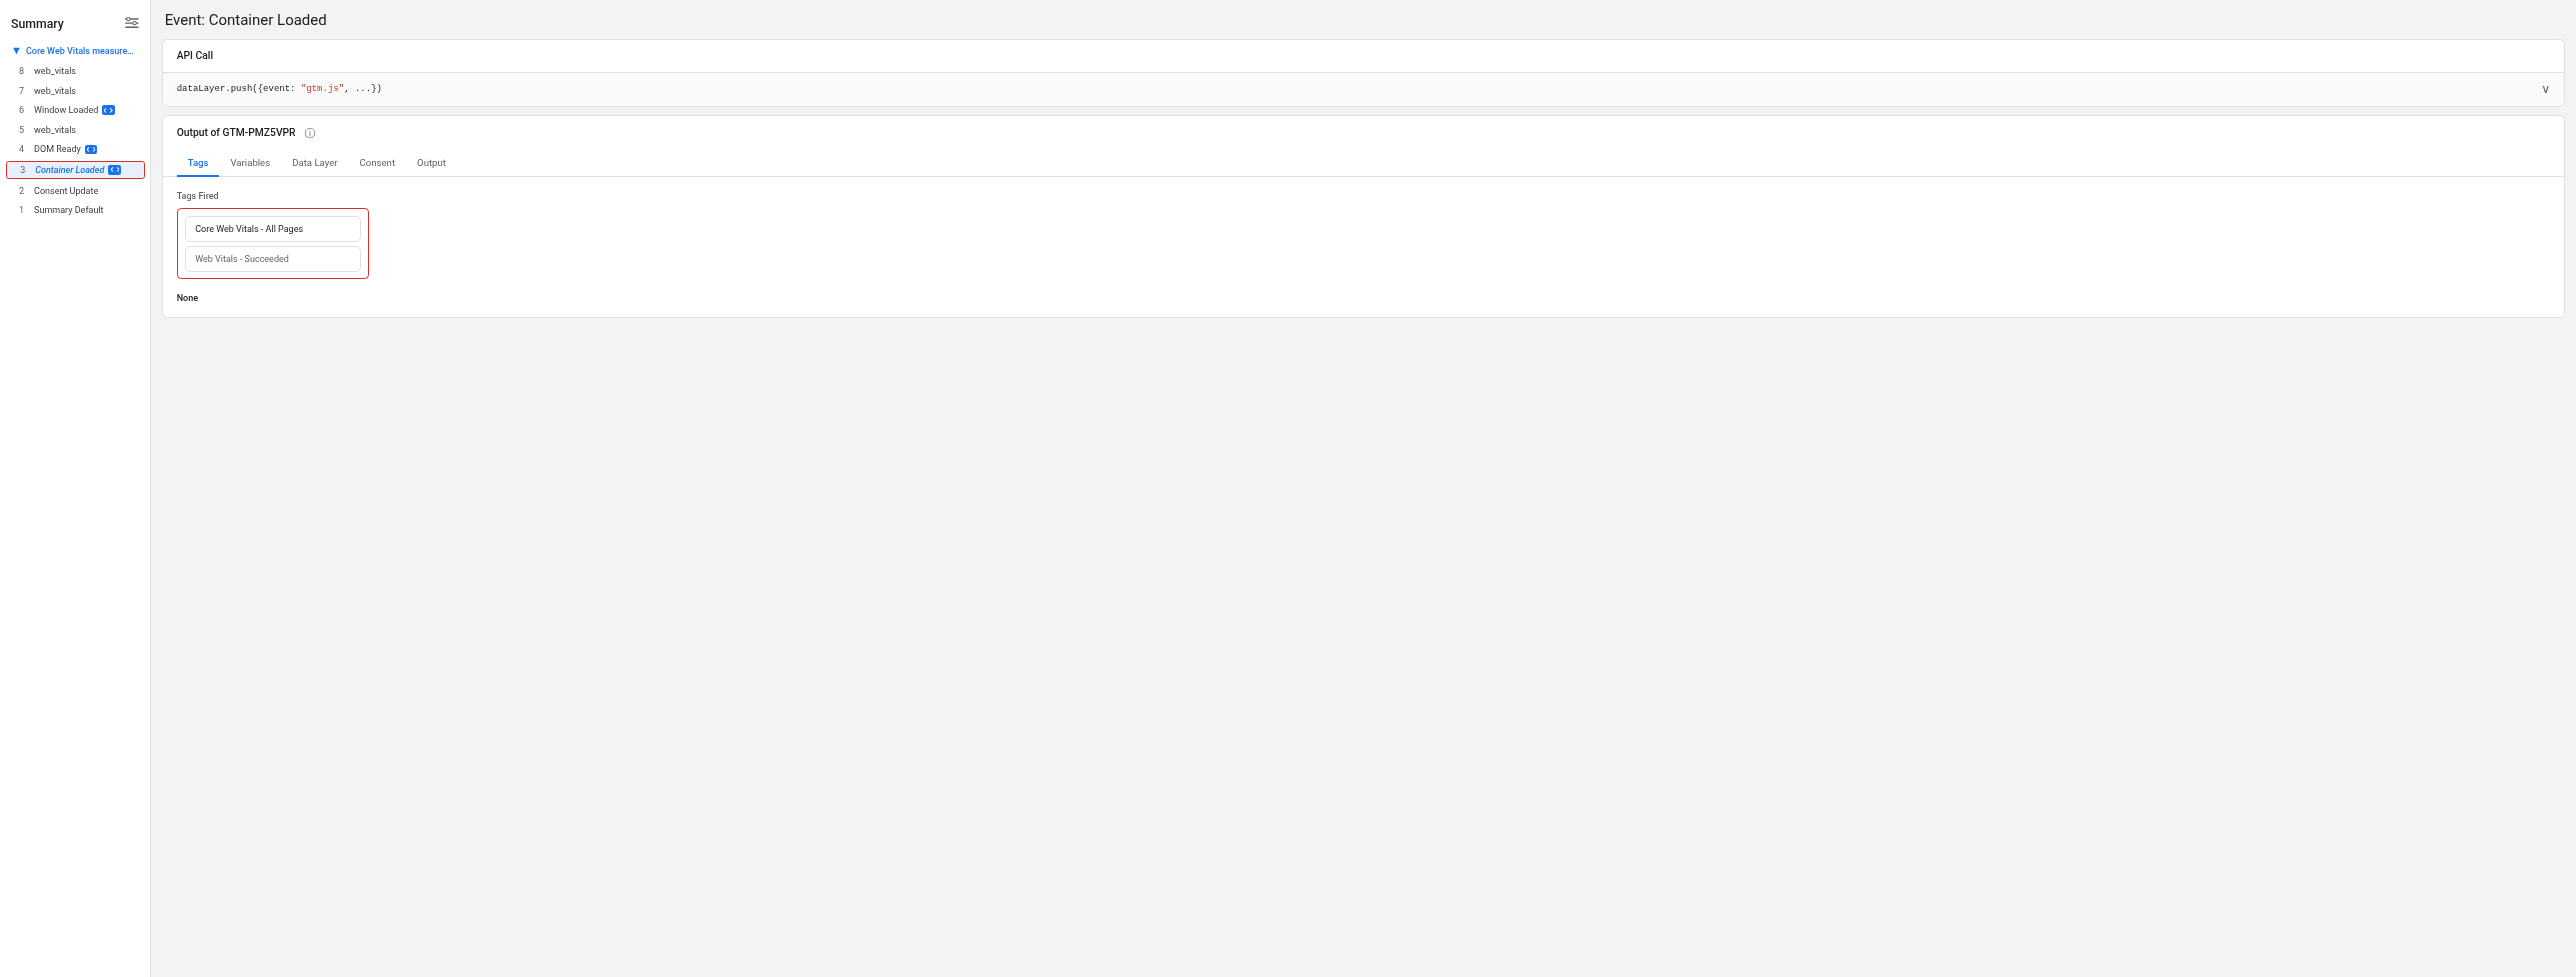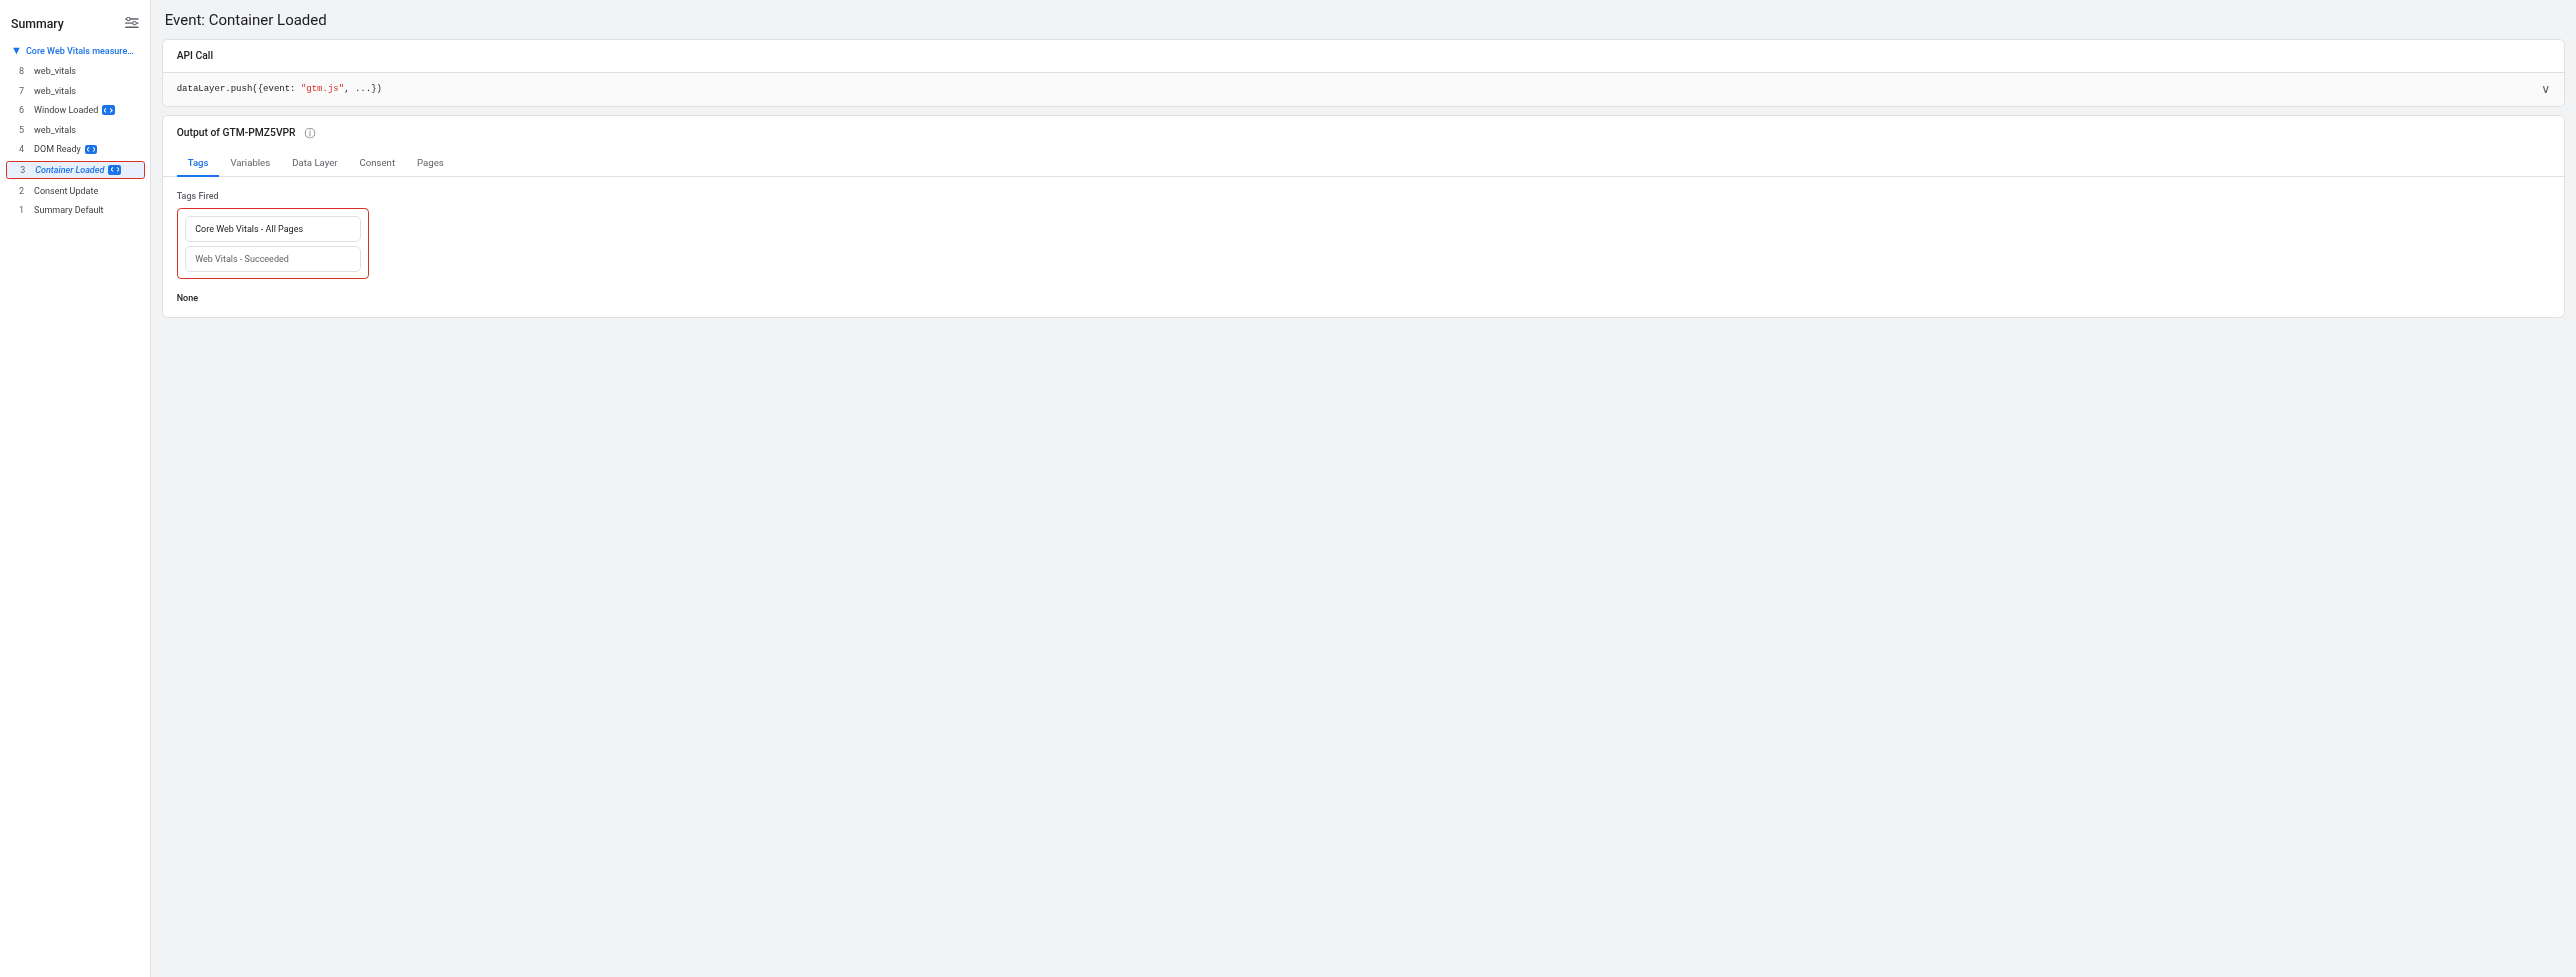--- a/index.html
+++ b/index.html
@@ -339,21 +339,21 @@
     <div class="output-header">
       <span>Output of GTM-PMZ5VPR</span>
       <span class="info-icon">ⓘ</span>
     </div>
 
     <div class="tabs-bar">
       <div class="tab active">Tags</div>
       <div class="tab">Variables</div>
       <div class="tab">Data Layer</div>
       <div class="tab">Consent</div>
-      <div class="tab">Pages</div>
+      <div class="tab">Output</div>
     </div>
 
     <div class="tab-content">
 
       <div class="tags-fired-label">Tags Fired</div>
 
       <div class="tags-fired-box">
         <div class="tag-item">Core Web Vitals - All Pages</div>
         <div class="tag-item secondary">Web Vitals - Succeeded</div>
       </div>

